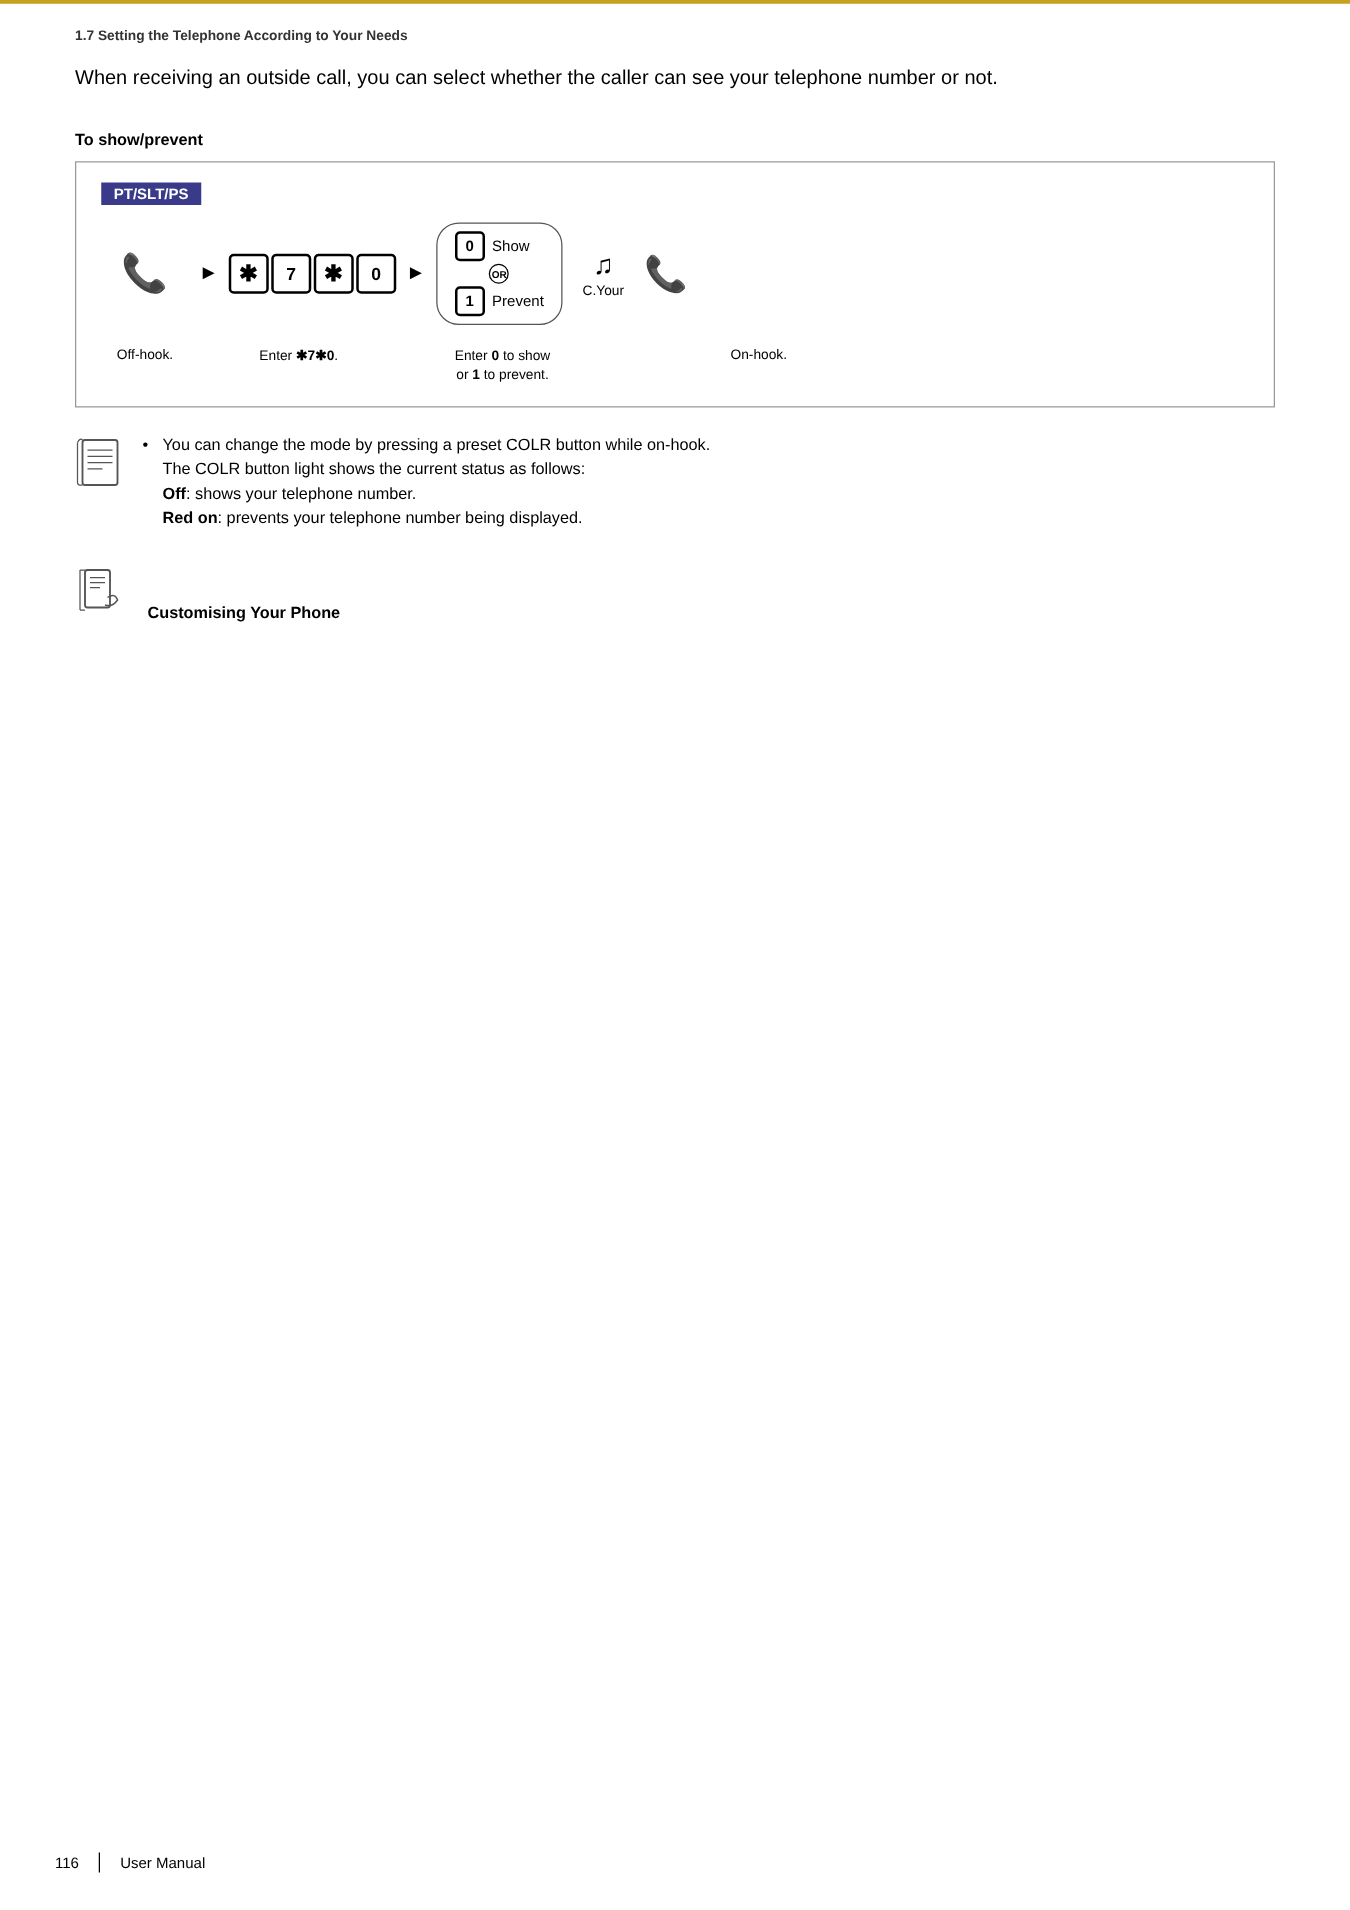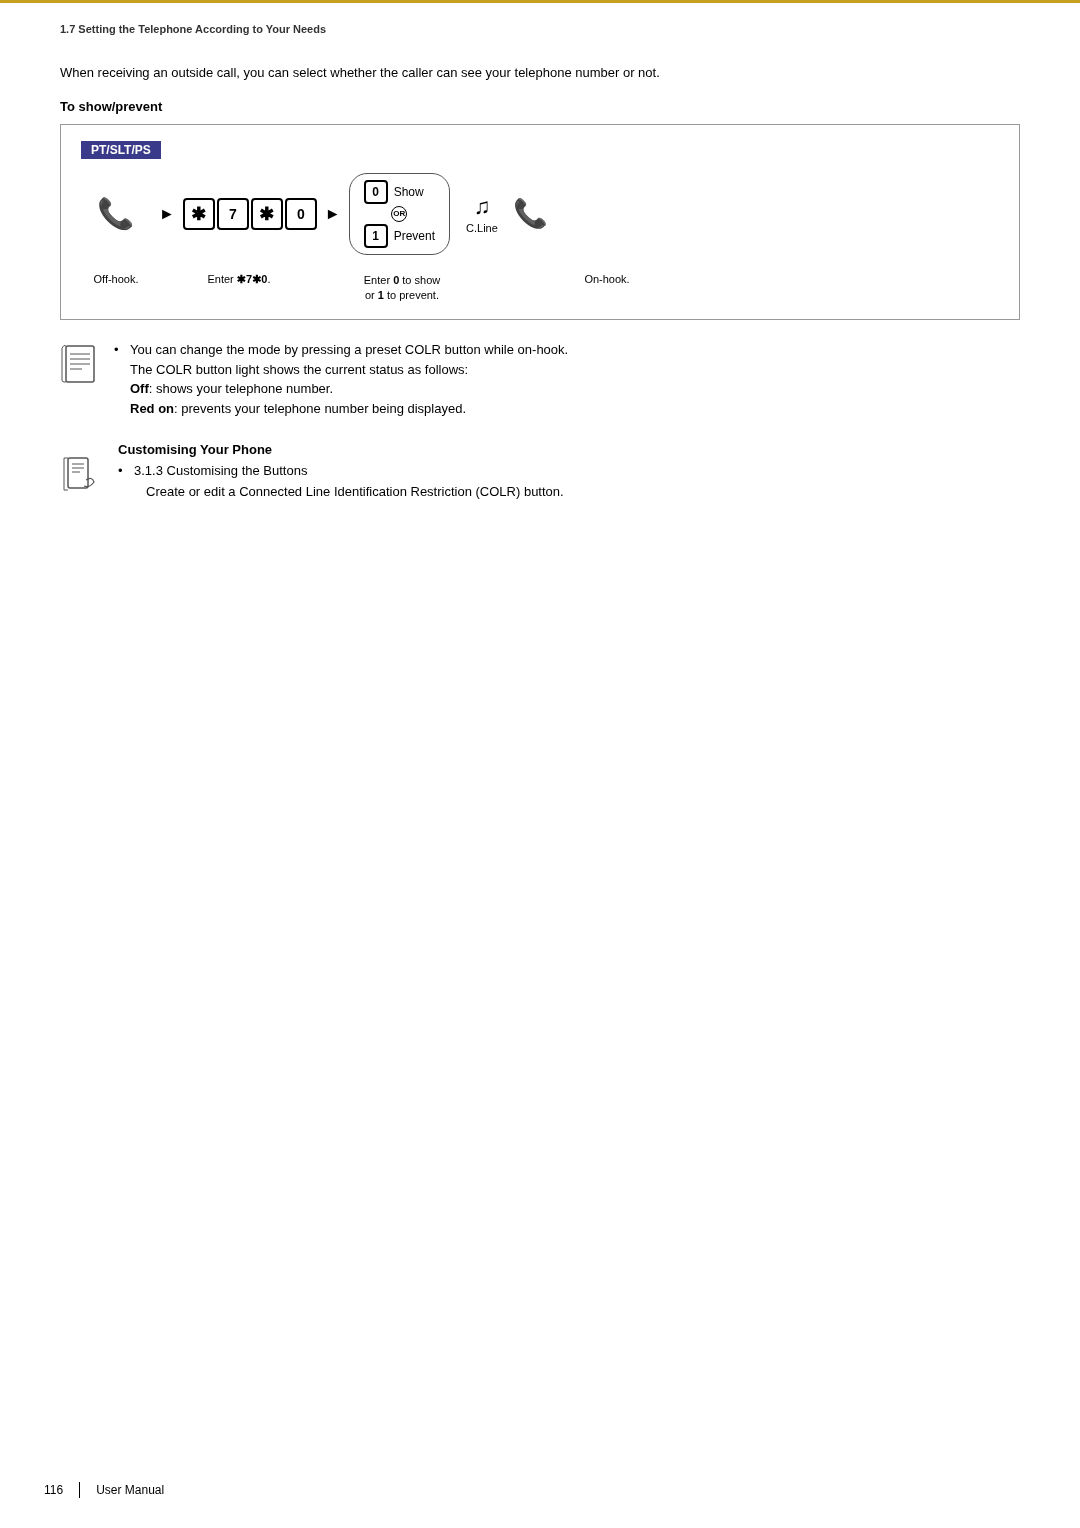--- a/index.html
+++ b/index.html
@@ -20,35 +20,35 @@
     }
 
     .page-content {
       padding: 20px 60px 60px 60px;
     }
 
     .breadcrumb {
       font-size: 11px;
       font-weight: bold;
       color: #333;
-      margin-bottom: 28px;
+      margin-bottom: 16px;
     }
 
     .section-title {
       font-size: 26px;
       font-weight: bold;
       color: #000;
       line-height: 1.3;
       margin-bottom: 20px;
     }
 
     .intro-text {
-      font-size: 13px;
-      color: #000;
-      margin-bottom: 16px;
+      font-size: 16px;
+      color: #000;
+      margin-bottom: 29px;
       line-height: 1.5;
     }
 
     .subsection-title {
       font-size: 13px;
       font-weight: bold;
       margin-bottom: 10px;
     }
 
     .procedure-box {
@@ -352,21 +352,21 @@
         <div class="option-row">
           <div class="option-key">
             <span>1</span>
           </div>
           <span style="font-size:12px;">Prevent</span>
         </div>
       </div>
 
       <div class="ctone-col">
         <span class="ctone-icon">♫</span>
-        <span class="ctone-label">C.Line</span>
+        <span class="ctone-label">C.Your</span>
       </div>
 
       <div>
         <span class="phone-icon">📞</span>
       </div>
 
     </div>
 
     
     <div class="labels-row">
@@ -415,24 +415,20 @@
         <line x1="12" y1="16" x2="24" y2="16" stroke="#555" stroke-width="1"></line>
         <line x1="12" y1="20" x2="20" y2="20" stroke="#555" stroke-width="1"></line>
         <path d="M26 28 Q32 24 34 30 Q30 36 24 34" stroke="#555" stroke-width="1.2" fill="none"></path>
         <line x1="4" y1="6" x2="4" y2="38" stroke="#555" stroke-width="1"></line>
         <line x1="4" y1="38" x2="8" y2="38" stroke="#555" stroke-width="1"></line>
         <line x1="4" y1="6" x2="8" y2="6" stroke="#555" stroke-width="1"></line>
       </svg>
     </div>
     <div class="customising-content">
       <div class="customising-title">Customising Your Phone</div>
-      <ul class="customising-list">
-        <li>3.1.3 Customising the Buttons</li>
-        <li class="sub" style="padding-left:28px;">Create or edit a Connected Line Identification Restriction (COLR) button.</li>
-      </ul>
     </div>
   </div>
 
 </div>
 
 <div class="footer">
   <span>116</span>
   <div class="footer-divider"></div>
   <span>User Manual</span>
 </div>

